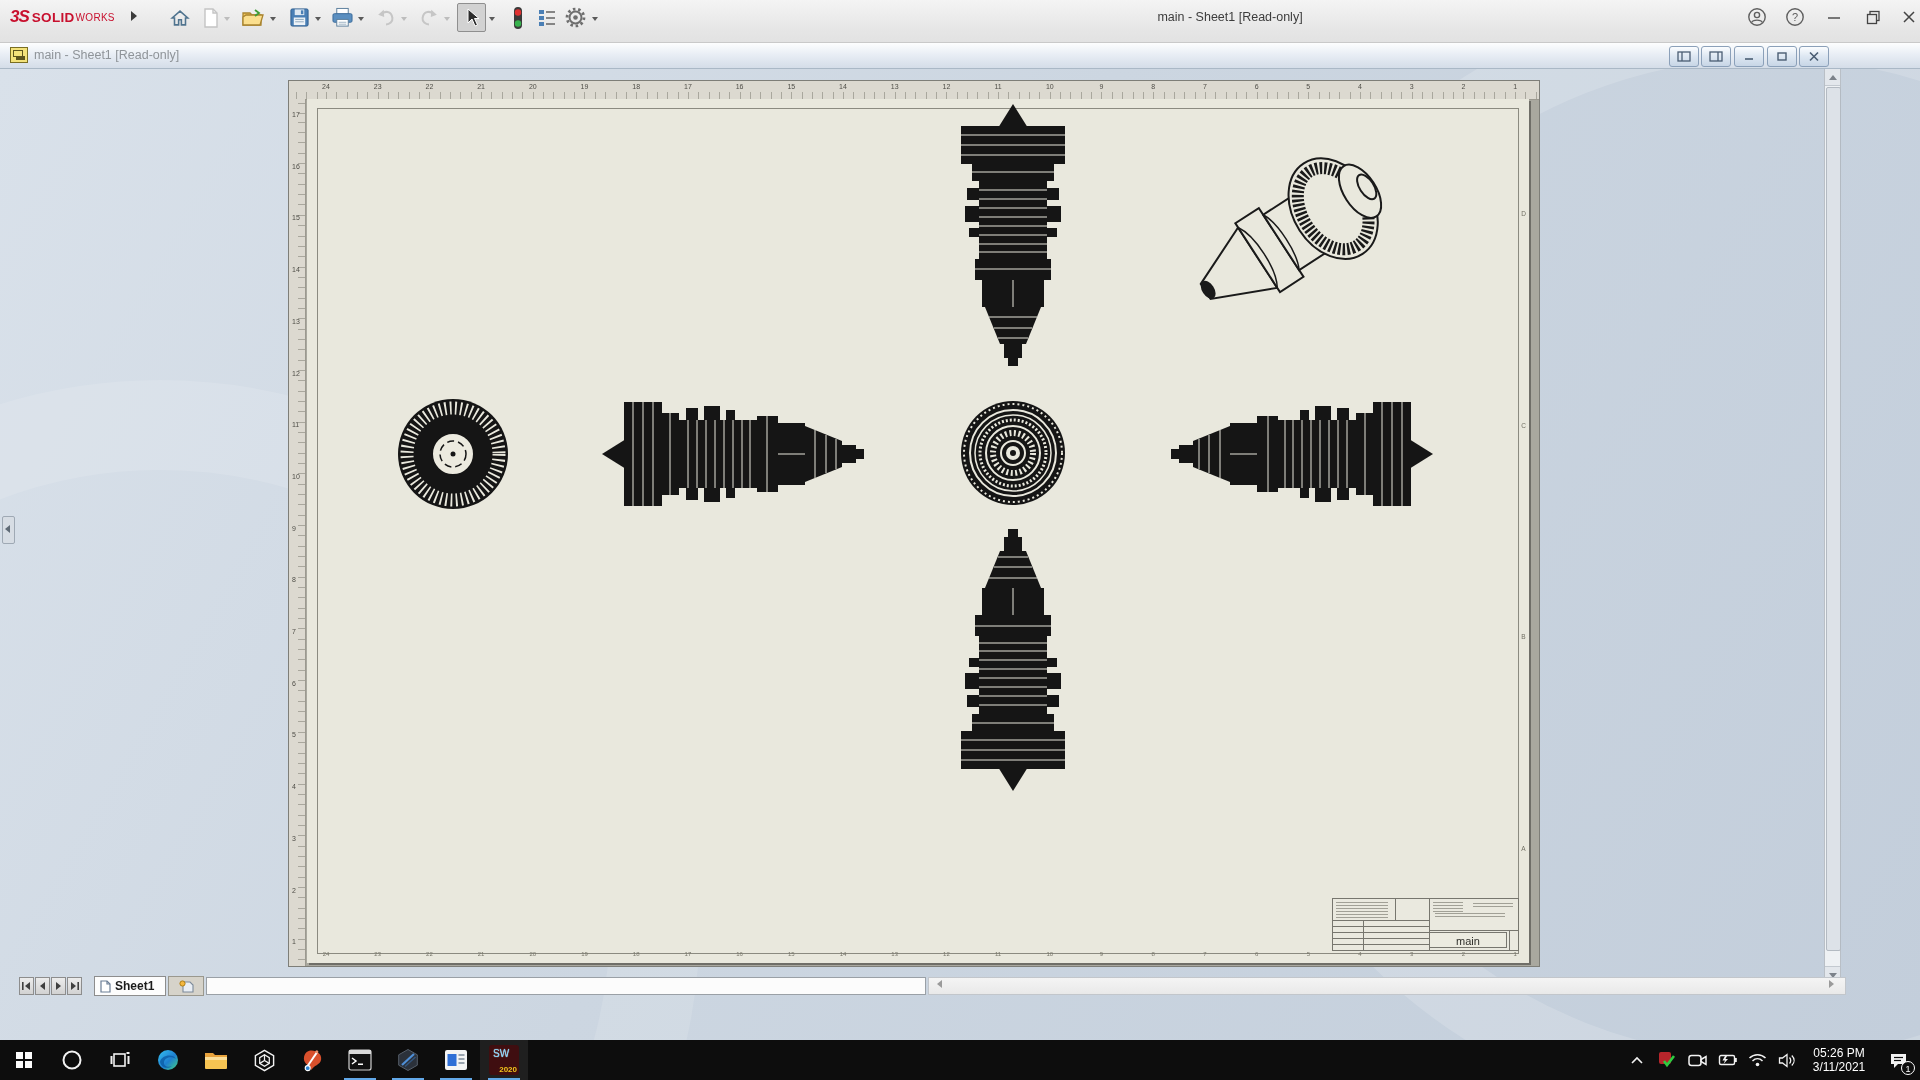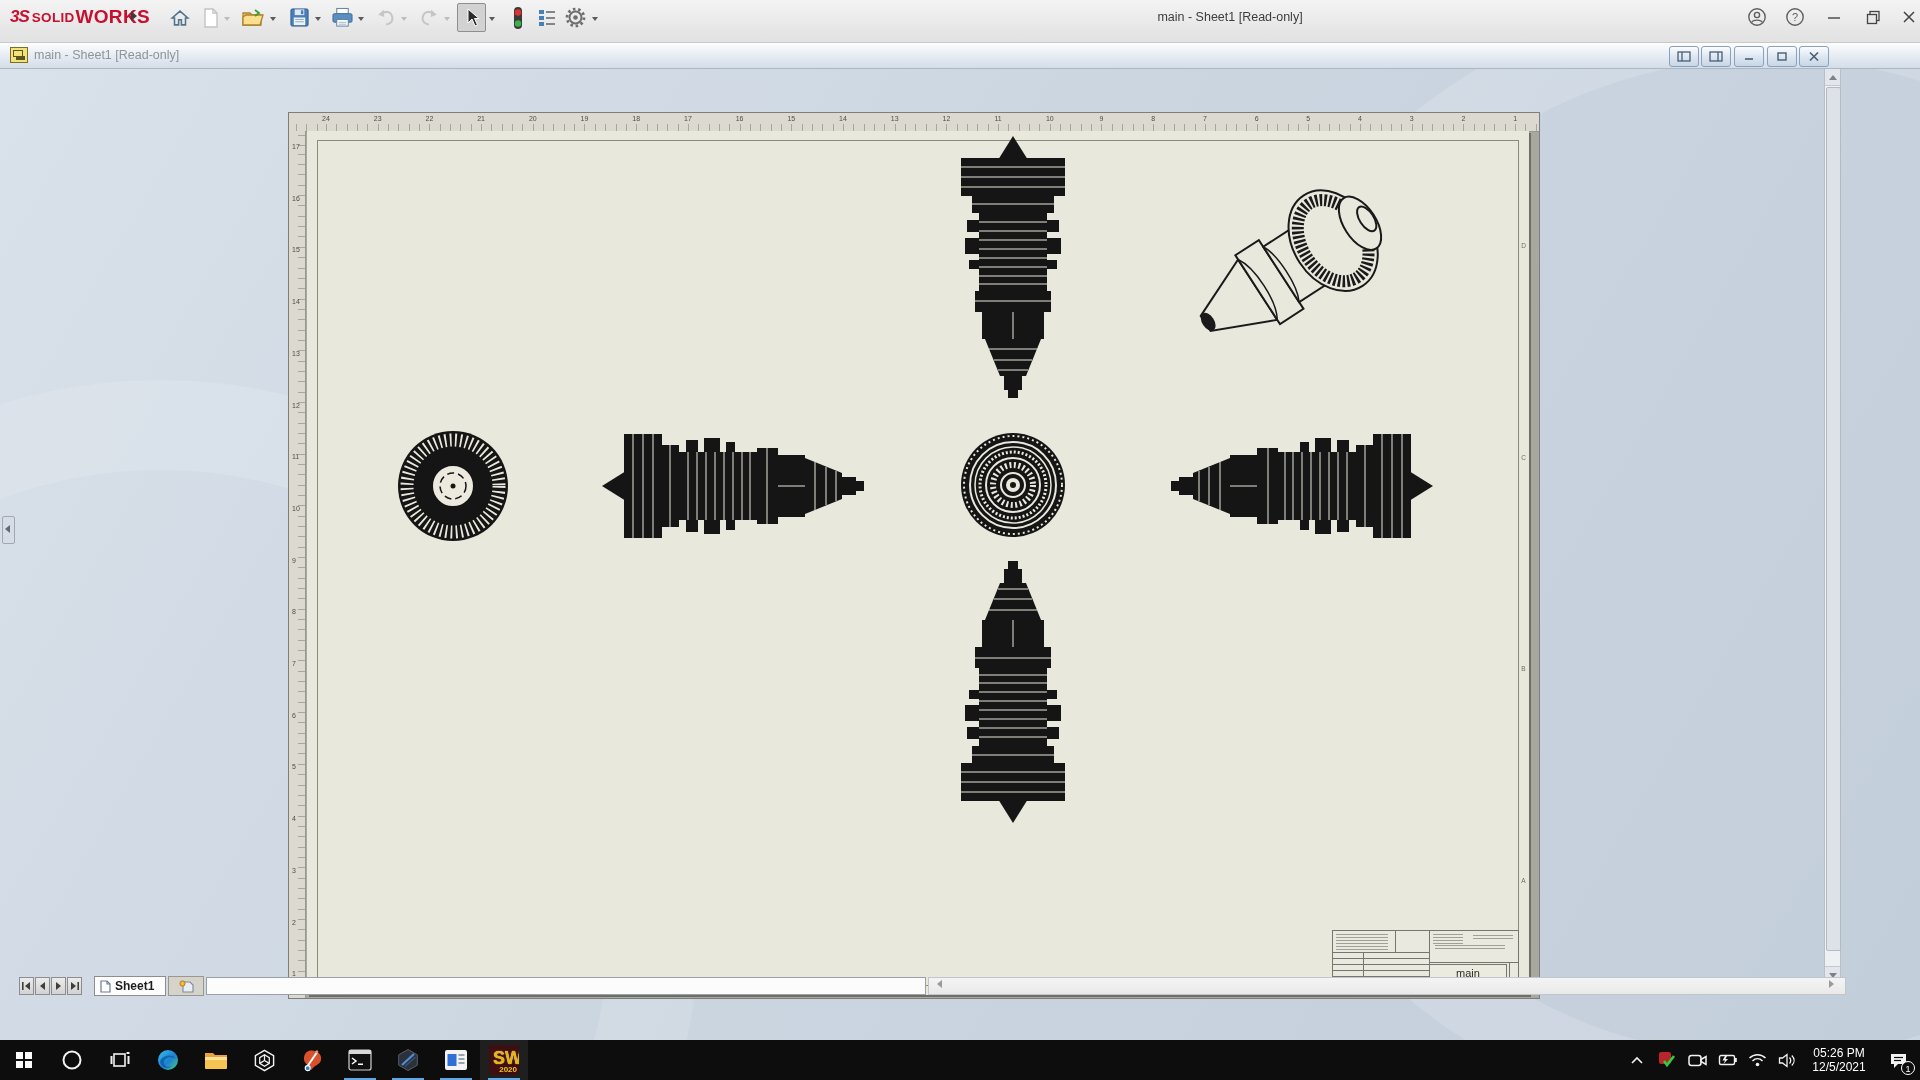--- a/index.html
+++ b/index.html
@@ -4,21 +4,21 @@
 <style>
   html,body{margin:0;padding:0;background:#000;}
   #screen{position:relative;width:1920px;height:1080px;overflow:hidden;
     font-family:"Liberation Sans",sans-serif;background:#cdd7e1;-webkit-font-smoothing:antialiased;}
   
   .titlebar{position:absolute;left:0;top:0;width:1920px;height:42px;
     background:linear-gradient(#f4f4f4,#e6e6e6 70%,#e2e2e2);border-bottom:1px solid #c9c9c9;z-index:40;}
   .brand{position:absolute;left:10px;top:0;height:34px;display:flex;align-items:center;gap:3px;}
   .brand .mark{color:#c8102e;font-weight:bold;font-style:italic;font-size:17px;letter-spacing:-1px;}
   .brand .b1{color:#c8102e;font-weight:bold;font-size:13.5px;letter-spacing:.3px;}
-  .brand .b2{color:#c8102e;font-weight:bold;font-size:19px;letter-spacing:.3px;margin-left:-2px;text-align:center;}
+  .brand .b2{color:#c8102e;font-weight:normal;font-size:10px;letter-spacing:.3px;margin-left:-2px;text-align:center;}
   .flyout{position:absolute;left:131px;top:11px;width:0;height:0;border-left:6px solid #3c3c3c;
     border-top:5px solid transparent;border-bottom:5px solid transparent;}
   .tbtn{position:absolute;top:3px;width:27px;height:27px;display:flex;align-items:center;justify-content:center;border:1px solid transparent;border-radius:2px;}
   .tbtn.pressed{background:#d2d2d2;border-color:#8f8f8f;}
   .caret{position:absolute;top:14px;width:10px;height:10px;display:flex;align-items:center;justify-content:center;}
   .caret i{width:0;height:0;border-top:4px solid #5a5a5a;border-left:3.5px solid transparent;border-right:3.5px solid transparent;}
   .caret.dis i{border-top-color:#bdbdbd;}
   .win-title{position:absolute;left:1060px;top:0;width:340px;height:34px;line-height:34px;text-align:center;
     font-size:12.5px;color:#3d3d3d;white-space:nowrap;}
   .wbtn{position:absolute;top:2px;width:30px;height:30px;display:flex;align-items:center;justify-content:center;}
@@ -34,21 +34,21 @@
   
   .workspace{position:absolute;left:0;top:68px;width:1920px;height:972px;
     background:linear-gradient(120deg,#d9e1ea 0%,#ccd6e1 45%,#c3cedb 100%);overflow:hidden;}
   .swoosh{position:absolute;border-radius:50%;border:70px solid rgba(255,255,255,0.16);}
   .sw1{right:-420px;top:-80px;width:1000px;height:1000px;}
   .sw2{left:-380px;bottom:-420px;width:900px;height:900px;border-width:90px;border-color:rgba(255,255,255,0.12);}
   .collapse-tab{position:absolute;left:2px;top:448px;width:11px;height:26px;background:#d7dde4;border:1px solid #9fa9b4;border-radius:2px;}
   .collapse-tab i{position:absolute;left:2px;top:8px;width:0;height:0;border-right:5px solid #5f6a75;border-top:4px solid transparent;border-bottom:4px solid transparent;}
   
   .viewport{position:absolute;left:288px;top:12px;width:1252px;height:887px;background:#a9a89f;
-    border:1px solid #7e7e78;box-sizing:border-box;margin-top:32px;}
+    border:1px solid #7e7e78;box-sizing:border-box;}
   .hruler{position:absolute;left:0;top:0;width:1250px;height:18px;background:#dcd9d0;
     border-bottom:1px solid #9b998f;
     background-image:repeating-linear-gradient(90deg,#a9a79d 0 1px,transparent 1px 10.34px);
     background-size:auto 7px;background-position:37px 100%;background-repeat:repeat-x;}
   .vruler{position:absolute;left:0;top:18px;width:16px;height:867px;background:#dcd9d0;
     border-right:1px solid #9b998f;
     background-image:repeating-linear-gradient(0deg,#a9a79d 0 1px,transparent 1px 10.34px);
     background-size:7px auto;background-position:100% 15px;background-repeat:repeat-y;}
   .rnum{position:absolute;font-size:7px;color:#4e4d47;transform:translateX(-50%);top:2px;}
   .vruler .rnum{transform:translateY(-50%);left:3px;top:auto;}
@@ -91,21 +91,21 @@
   .startbtn{width:48px;height:40px;display:flex;align-items:center;justify-content:center;}
   .winlogo{display:grid;grid-template-columns:7px 7px;grid-template-rows:7px 7px;gap:1.5px;}
   .winlogo i{background:#fdfdfd;}
   .searchbox{width:352px;height:32px;background:#f4f4f4;border:1px solid #8a8a8a;display:flex;align-items:center;box-sizing:border-box;}
   .searchbox input{border:0;outline:0;background:transparent;font-size:14.5px;color:#333;width:280px;font-family:"Liberation Sans",sans-serif;}
   .searchbox input::placeholder{color:#454545;opacity:1;}
   .tkbtn{width:48px;height:40px;display:flex;align-items:center;justify-content:center;position:relative;}
   .tkbtn .ind{position:absolute;bottom:0;left:8px;right:8px;height:2.5px;background:#62a8e8;}
   .tkbtn.active{background:rgba(255,255,255,0.08);}
   .swtile{width:30px;height:30px;background:#3f0e10;border-radius:3px;position:relative;overflow:hidden;}
-  .swtile .sw{position:absolute;left:4px;top:3px;font-size:18px;font-weight:bold;color:#eab308;text-shadow:0 0 1px #fff;}
+  .swtile .sw{position:absolute;left:4px;top:3px;font-size:10px;font-weight:normal;color:#7dd3fc;text-shadow:0 0 1px #fff;}
   .swtile .yr{position:absolute;right:2px;bottom:1px;font-size:8px;font-weight:bold;color:#f4c51c;}
   .tray{margin-left:auto;display:flex;align-items:center;height:40px;}
   .trbtn{width:30px;height:40px;display:flex;align-items:center;justify-content:center;position:relative;}
   .clock{width:66px;text-align:center;color:#fff;font-size:12px;line-height:14px;padding:0 4px;}
   .action{width:44px;height:40px;display:flex;align-items:center;justify-content:center;position:relative;}
   .badge{position:absolute;right:5px;bottom:5px;width:14px;height:14px;border:1.5px solid #fff;border-radius:50%;
     background:#0d0d0d;color:#fff;font-size:9px;line-height:14px;text-align:center;box-sizing:border-box;}
   svg{display:block;}
 </style>
 </head>
@@ -668,21 +668,21 @@
       </div>
       <div class="trbtn">
         <svg width="18" height="15" viewBox="0 0 18 15">
             <path d="M1.5 5h3L9 1.5v12L4.5 10h-3z" fill="none" stroke="#f2f2f2" stroke-width="1.3"></path>
             <path d="M11.5 4.5c1.6 1.6 1.6 4.4 0 6" fill="none" stroke="#f2f2f2" stroke-width="1.3"></path>
             <path d="M13.8 2.5c3 3 3 7 0 10" fill="none" stroke="#f2f2f2" stroke-width="1.3"></path>
           </svg>
       </div>
       <div class="clock">
         <div>05:26 PM</div>
-        <div>12/5/2021</div>
+        <div>3/11/2021</div>
       </div>
       <div class="action">
         <svg width="19" height="17" viewBox="0 0 19 17">
             <path d="M2 2h15v10H9l-4 4v-4H2z" fill="#f2f2f2"></path>
             <line x1="5" y1="5.5" x2="14" y2="5.5" stroke="#0d0d0d" stroke-width="1.2"></line>
             <line x1="5" y1="8.5" x2="12" y2="8.5" stroke="#0d0d0d" stroke-width="1.2"></line>
           </svg>
         <div class="badge">1</div>
       </div>
     </div>

